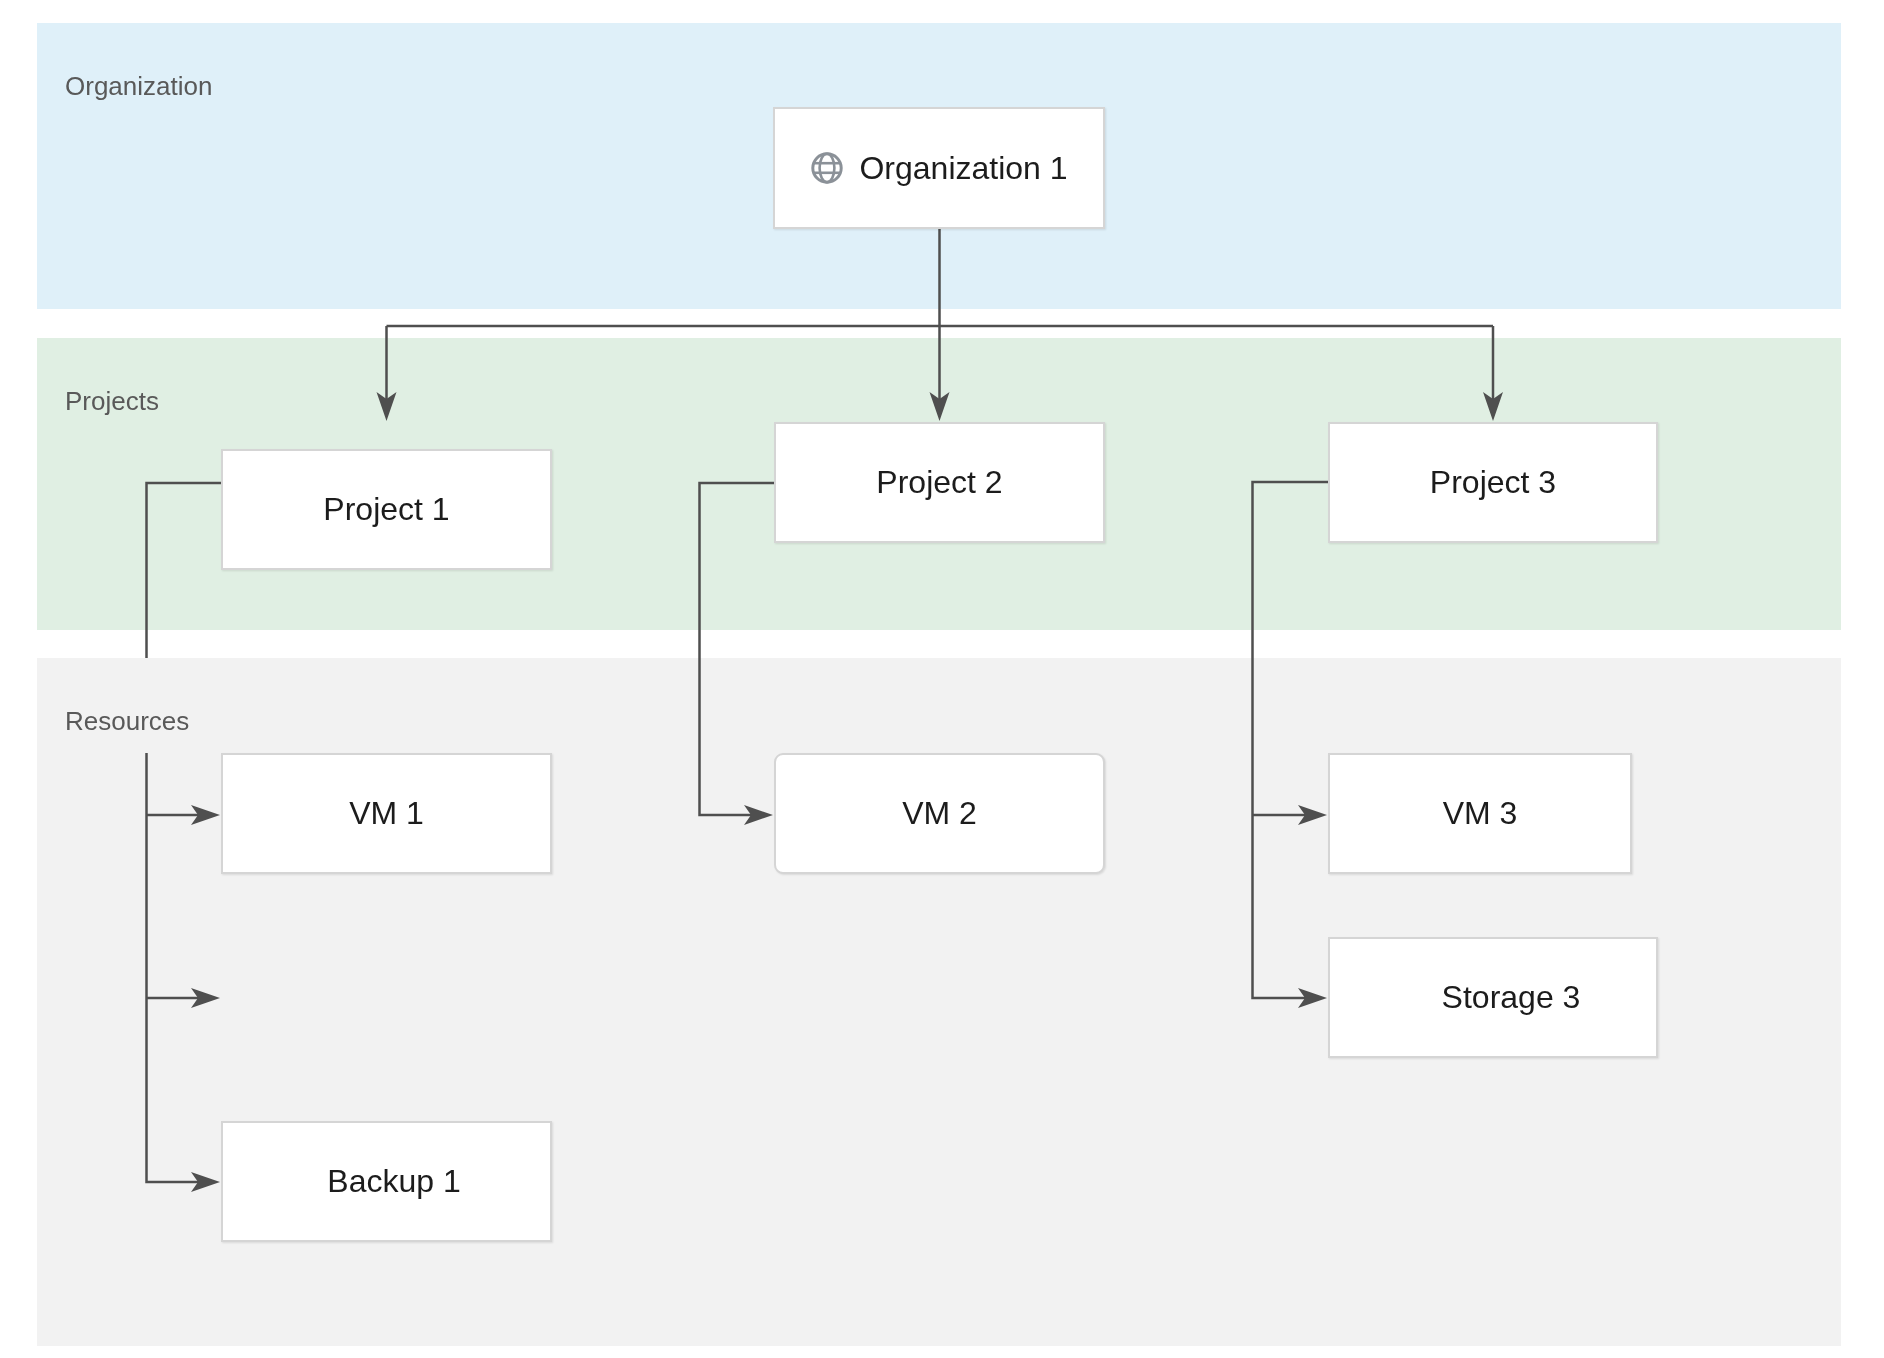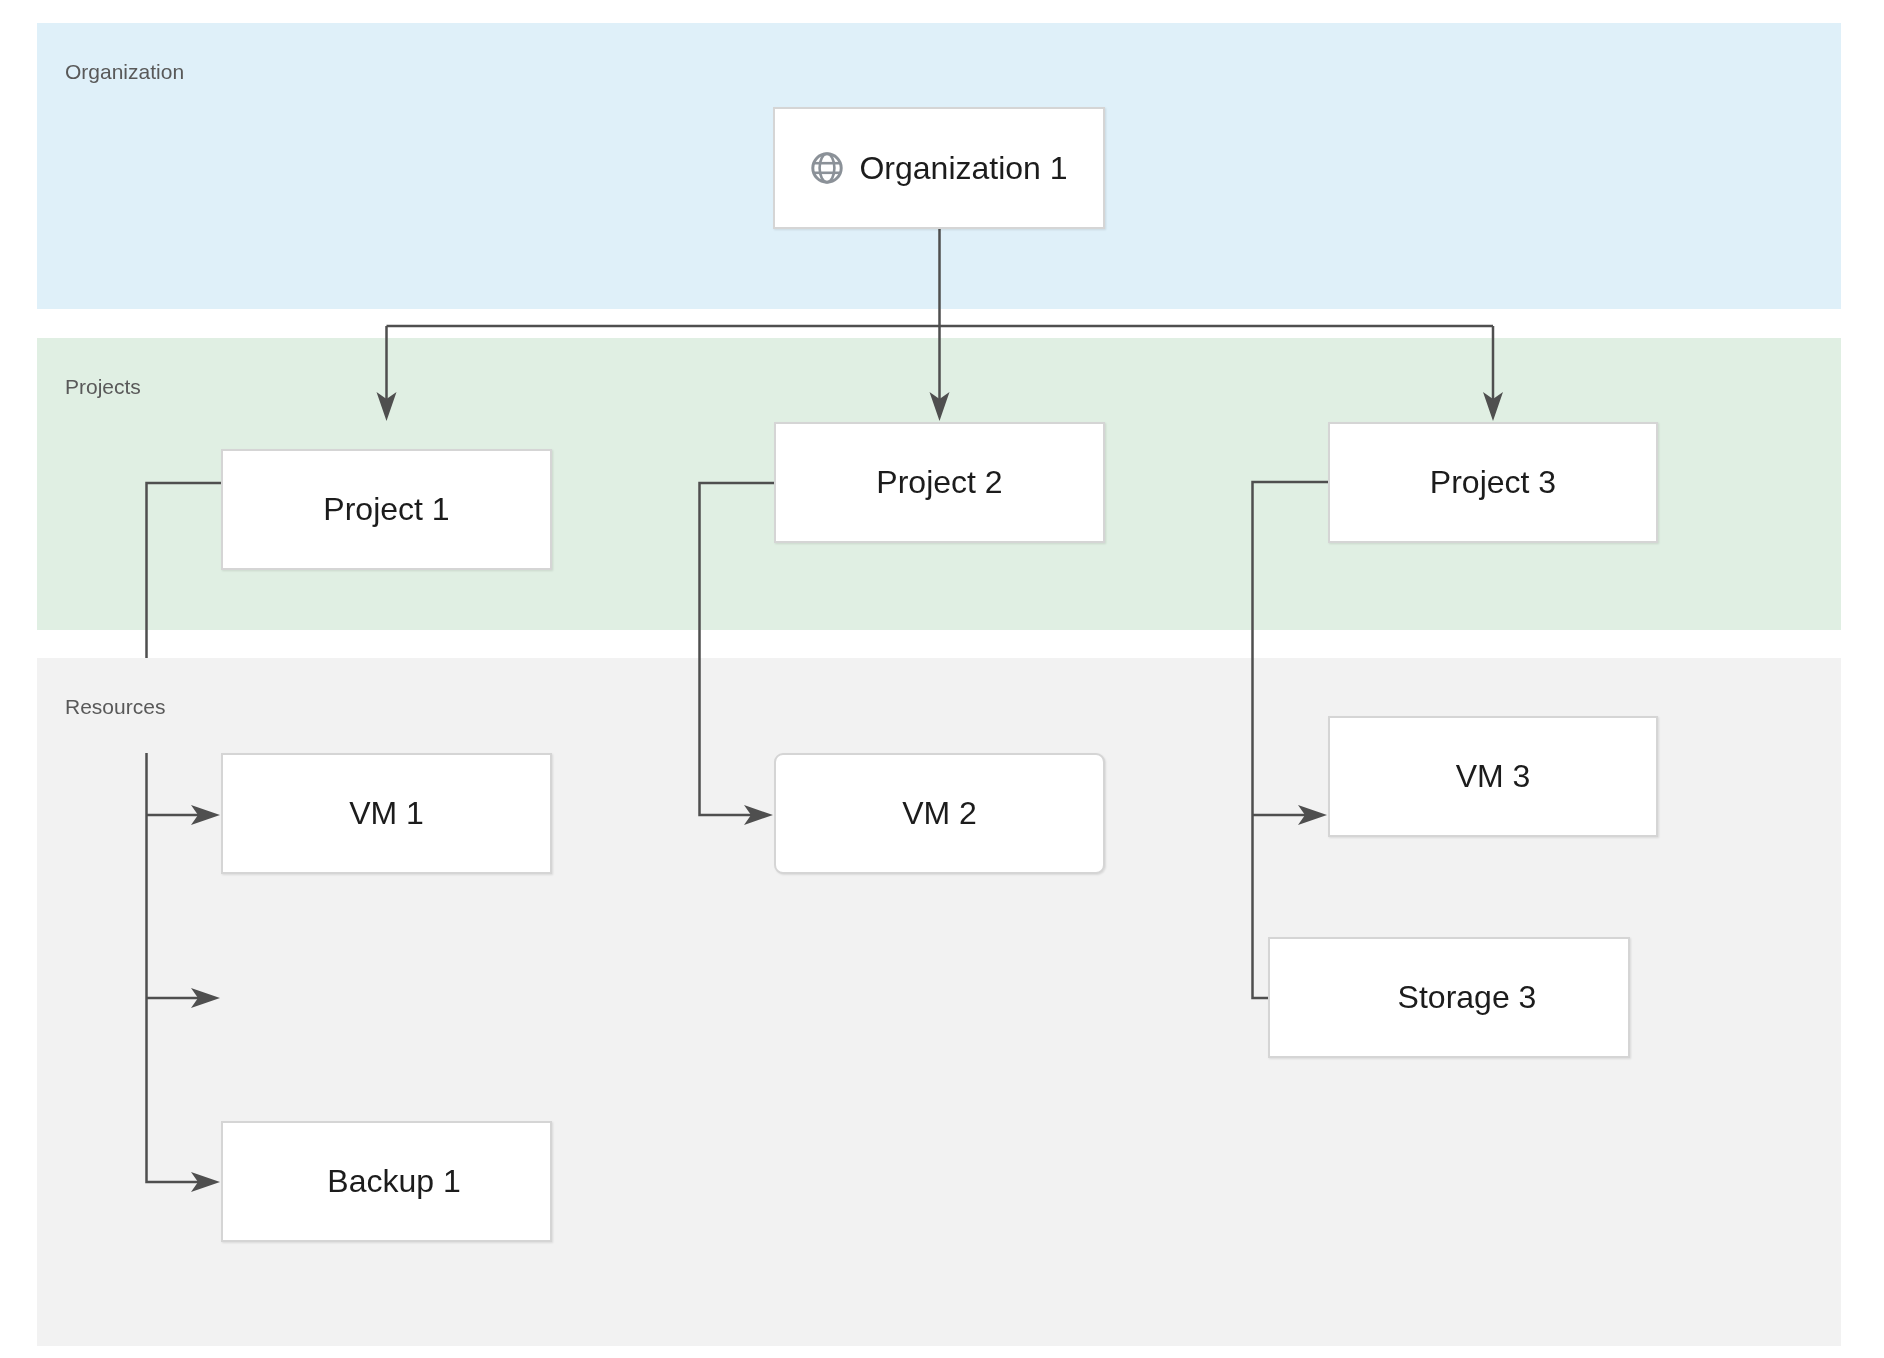--- a/index.html
+++ b/index.html
@@ -19,22 +19,22 @@
     position:relative;
     width:1884px;height:1358px;
     background:#ffffff;
     overflow:hidden;
   }
   .band{position:absolute;left:37px;width:1804px;}
   .band-organization{top:23px;height:286px;background:var(--organization-band);}
   .band-projects{top:338px;height:292px;background:var(--projects-band);}
   .band-resources{top:658px;height:688px;background:var(--resources-band);}
   .band-label{
-    position:absolute;left:28px;top:34px;
-    font-size:21px;line-height:30px;
+    position:absolute;left:28px;top:48px;
+    font-size:26px;line-height:30px;
     color:var(--band-label-text);
     white-space:nowrap;
   }
   svg.wires{position:absolute;left:0;top:0;z-index:2;}
   svg.wires path.wire{fill:none;stroke:var(--connector);stroke-width:2.5px;}
   svg.wires path.arrowhead{fill:var(--connector);stroke:none;}
   .node{
     position:absolute;z-index:3;
     box-sizing:border-box;
     background:var(--node-fill);
@@ -46,22 +46,22 @@
   }
   .node-w{width:331px;height:121px;}
   .node-org{left:773px;top:107px;width:332px;height:122px;gap:15px;}
   .node-project1{left:221px;top:422px;margin-top:27px;}
   .node-project2{left:774px;top:422px;}
   .node-project3{left:1328px;top:422px;width:330px;}
   .node-vm1{left:221px;top:753px;}
   .node-storage1{left:221px;top:937px;}
   .node-backup1{left:221px;top:1121px;padding-left:15px;}
   .node-vm2{left:774px;top:753px;border-radius:9px;}
-  .node-vm3{left:1328px;top:716px;width:330px;}
-  .node-storage3{left:1268px;top:937px;width:362px;padding-left:36px;}
+  .node-vm3{left:1328px;top:753px;width:304px;}
+  .node-storage3{left:1328px;top:937px;width:330px;padding-left:36px;}
   .globe{display:block;}
   .globe circle,.globe ellipse,.globe line{fill:none;stroke:var(--globe-icon);}
 </style>
 </head>
 <body>
 
 <div class="canvas">
 
   <div class="band band-organization">
     <div class="band-label">Organization</div>

